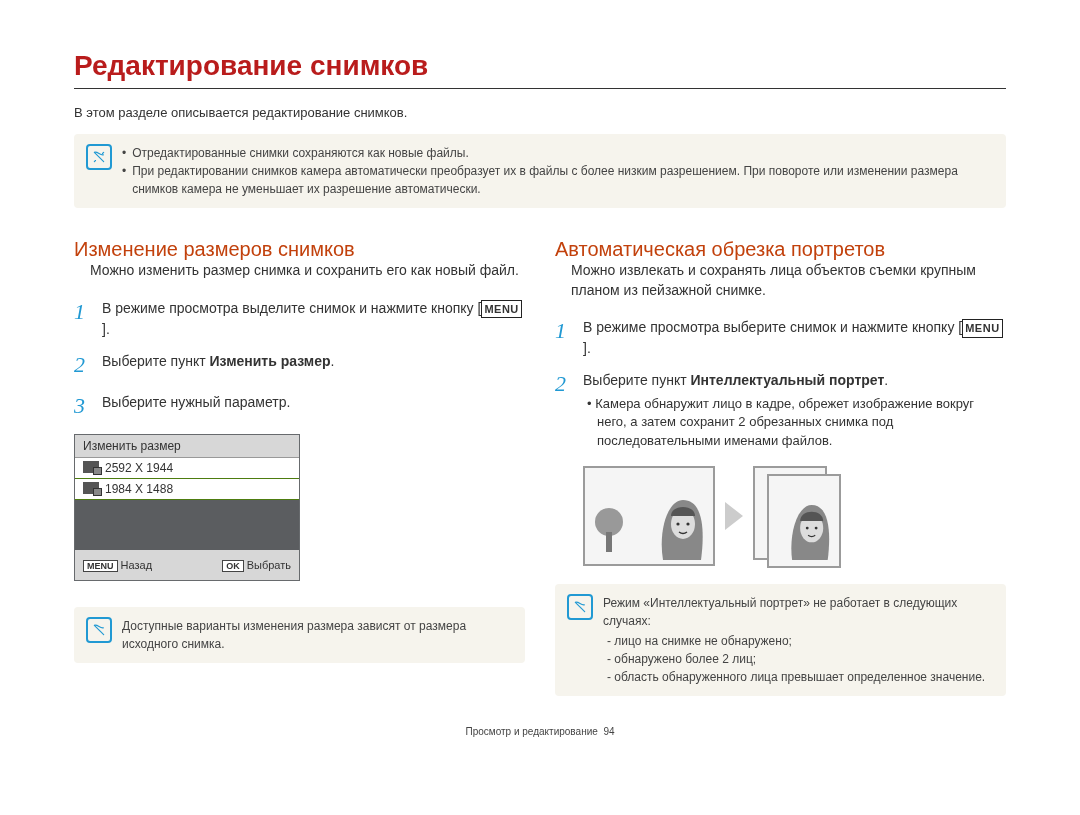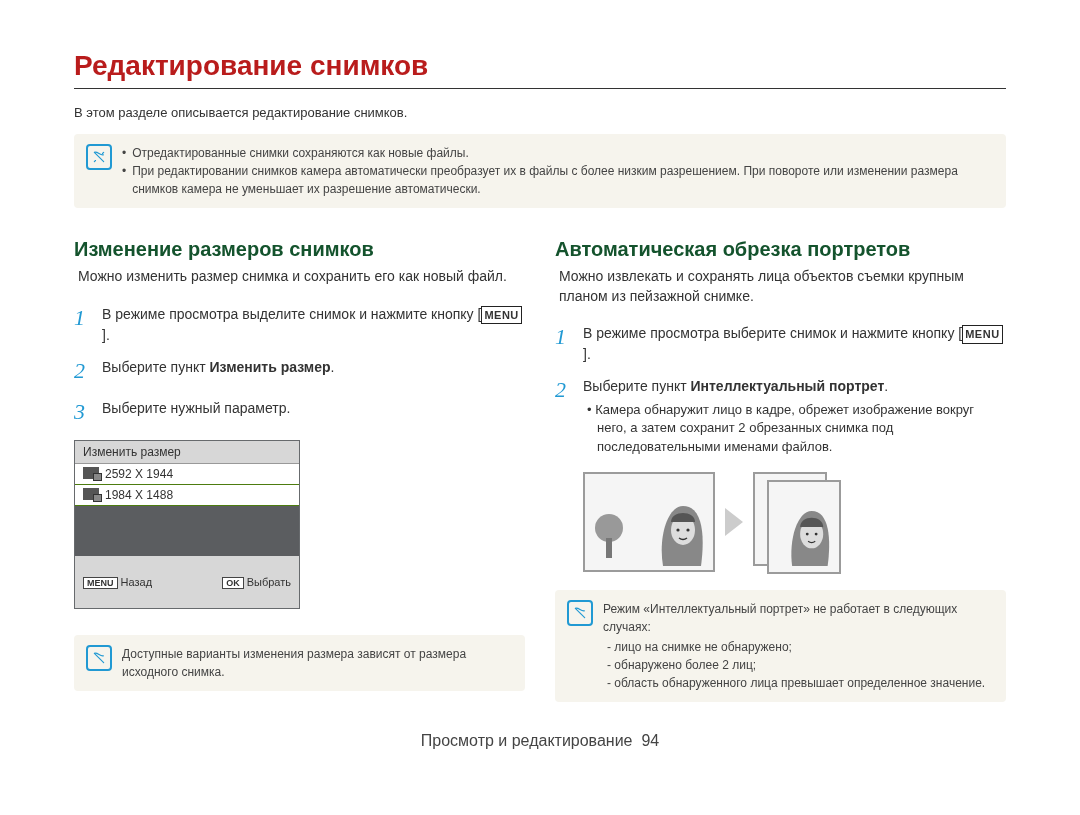--- a/index.html
+++ b/index.html
@@ -45,26 +45,26 @@
   .note-body .bullet-line { display:flex; gap:6px; }
   .note-body .bullet-dot { flex:none; }
 
   .columns {
     display: flex;
     gap: 30px;
     margin-top: 30px;
   }
   .col { flex: 1; min-width: 0;}
   h2 {
-    color: #14532d;
+    color: #c2410c;
     font-size: 20px;
-    font-weight: bold;
-    margin: 0 0 6px 0;
-  }
-  .lead { font-size: 14px; color:#333; margin:0 0 14px 4px; line-height:1.4;}
+    font-weight: normal;
+    margin: 0 0 0 0;
+  }
+  .lead { font-size: 14px; color:#333; margin:0 0 14px 16px; line-height:1.4;}
   .steps { list-style:none; padding:0; margin:0; counter-reset: step;}
   .steps > li {
     display:flex; gap:10px; font-size:14px; line-height:1.5; margin-bottom:8px;
   }
   .step-num {
     color:#2199d3; font-size:22px; font-style:italic; font-weight:normal;
     flex:none; width:18px; font-family: Georgia, "Times New Roman", serif;
   }
   .step-body { flex:1; padding-top:3px;}
   .step-body b { font-weight:bold;}
@@ -83,21 +83,21 @@
   .cam-title { background:#d7d7d7; padding:4px 8px; border-bottom:1px solid #999;}
   .cam-row { display:flex; align-items:flex-start; gap:6px; padding:3px 8px; border-bottom:1px solid #4d7c0f;}
   .cam-row .res-icon {
     width:16px; height:12px; background:#555; position:relative; flex:none;
   }
   .cam-row .res-icon::after{
     content:""; position:absolute; right:-3px; bottom:-2px; width:7px; height:6px;
     background:#888; border:1px solid #333;
   }
   .cam-blank { height:50px; background:#5b5d60;}
-  .cam-foot { background:#d7d7d7; display:flex; justify-content:space-between; padding:20px 8px; font-size:11px;}
+  .cam-foot { background:#d7d7d7; display:flex; justify-content:space-between; padding:9px 8px; font-size:11px;}
   .cam-foot .k { border:1px solid #444; padding:0 3px; font-size:9px; font-weight:bold; background:#fff;}
 
   
   .portrait-ill {
     display:flex; align-items:center; gap:10px; margin:8px 0 18px 0;
     justify-content:flex-start; padding-left:28px;
   }
   .photo-frame {
     border:2px solid #9b9b9b; background:#f5f5f5; width:128px; height:96px;
     position:relative; overflow:hidden;
@@ -106,21 +106,21 @@
   .stack { position:relative; width:88px; height:100px;}
   .stack .photo-frame { position:absolute;}
   .stack .back { left:0; top:0;}
   .stack .front { left:14px; top:8px;}
   .arrow {
     width:0; height:0; border-top:14px solid transparent; border-bottom:14px solid transparent;
     border-left:18px solid #ccc;
   }
 
   .footer {
-    font-size:16px; text-align:center; padding-top:30px;
+    font-size:10px; text-align:center; padding-top:30px;
     color:#444;
   }
 
   .tree { position:absolute; left:8px; bottom:6px;}
   .tree svg{ width:40px; height:48px;}
   .face { position:absolute; right:6px; bottom:0;}
   .face svg{ width:54px; height:70px;}
   .face-small svg{ width:48px; height:66px;}
 
   .note-dash-list { margin:2px 0 0 0; padding:0; list-style:none;}

